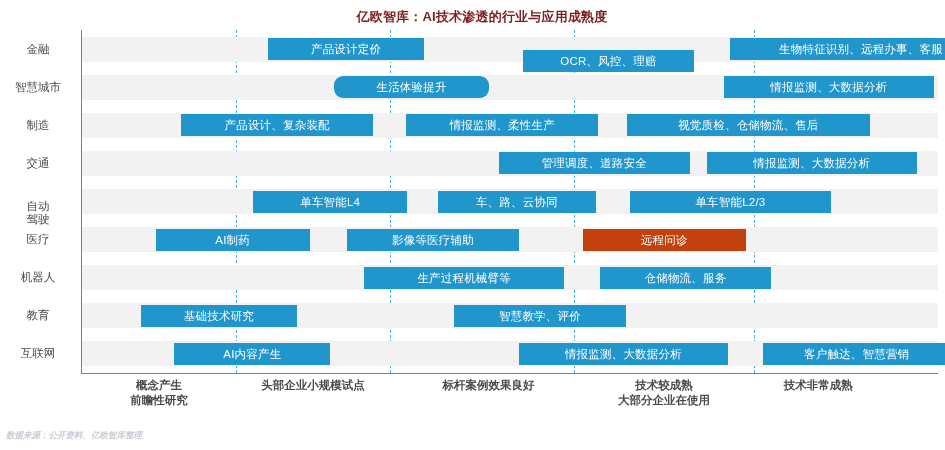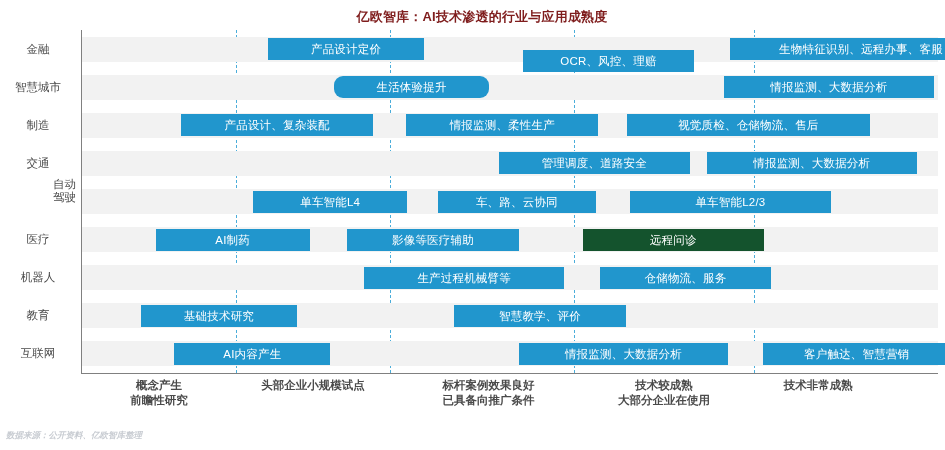--- a/index.html
+++ b/index.html
@@ -120,21 +120,21 @@
       </div>
       <div class="row-label" style="top: 50.6667px;">
         <div>智慧城市</div>
       </div>
       <div class="row-label" style="top: 88.7778px;">
         <div>制造</div>
       </div>
       <div class="row-label" style="top: 126.889px;">
         <div>交通</div>
       </div>
-      <div class="row-label" style="top: 148px; text-align: right;">
+      <div class="row-label" style="top: 170px;">
         <div>自动</div>
         <div>驾驶</div>
       </div>
       <div class="row-label" style="top: 203.111px;">
         <div>医疗</div>
       </div>
       <div class="row-label" style="top: 241.222px;">
         <div>机器人</div>
       </div>
       <div class="row-label" style="top: 279.333px;">
@@ -153,42 +153,41 @@
       <div class="bar" style="left: 181.296px; width: 191.744px; top: 84.2778px; background: rgb(33, 150, 205);">产品设计、复杂装配</div>
       <div class="bar" style="left: 406.424px; width: 191.744px; top: 84.2778px; background: rgb(33, 150, 205);">情报监测、柔性生产</div>
       <div class="bar" style="left: 627.272px; width: 242.248px; top: 84.2778px; background: rgb(33, 150, 205);">视觉质检、仓储物流、售后</div>
       <div class="bar" style="left: 498.872px; width: 190.888px; top: 122.389px; background: rgb(33, 150, 205);">管理调度、道路安全</div>
       <div class="bar" style="left: 706.88px; width: 209.72px; top: 122.389px; background: rgb(33, 150, 205);">情报监测、大数据分析</div>
       <div class="bar" style="left: 253.2px; width: 154.08px; top: 160.5px; background: rgb(33, 150, 205);">单车智能L4</div>
       <div class="bar" style="left: 438.096px; width: 157.504px; top: 160.5px; background: rgb(33, 150, 205);">车、路、云协同</div>
       <div class="bar" style="left: 629.84px; width: 201.16px; top: 160.5px; background: rgb(33, 150, 205);">单车智能L2/3</div>
       <div class="bar" style="left: 155.616px; width: 154.08px; top: 198.611px; background: rgb(33, 150, 205);">AI制药</div>
       <div class="bar" style="left: 347.36px; width: 171.2px; top: 198.611px; background: rgb(33, 150, 205);">影像等医疗辅助</div>
-      <div class="bar" style="left: 582.76px; width: 181px; top: 198.611px; background: #14532d;">远程问诊</div>
+      <div class="bar" style="left: 582.76px; width: 163px; top: 198.611px; background: #c2410c;">远程问诊</div>
       <div class="bar" style="left: 364.48px; width: 199.448px; top: 236.722px; background: rgb(33, 150, 205);">生产过程机械臂等</div>
       <div class="bar" style="left: 599.88px; width: 171.2px; top: 236.722px; background: rgb(33, 150, 205);">仓储物流、服务</div>
       <div class="bar" style="left: 141.064px; width: 155.792px; top: 274.833px; background: rgb(33, 150, 205);">基础技术研究</div>
       <div class="bar" style="left: 454.36px; width: 171.2px; top: 274.833px; background: rgb(33, 150, 205);">智慧教学、评价</div>
       <div class="bar" style="left: 174.448px; width: 155.792px; top: 312.944px; background: rgb(33, 150, 205);">AI内容产生</div>
       <div class="bar" style="left: 518.56px; width: 209.72px; top: 312.944px; background: rgb(33, 150, 205);">情报监测、大数据分析</div>
       <div class="bar" style="left: 762.52px; width: 188.32px; top: 312.944px; background: rgb(33, 150, 205);">客户触达、智慧营销</div>
     </div>
 </div>
 
 <div id="x-labels">
     <div class="x-label" style="left: 69.04px; width: 180px; top: 0px;">
       <div>概念产生</div>
       <div>前瞻性研究</div>
     </div>
     <div class="x-label" style="left: 223.12px; width: 180px; top: 0px;">
       <div>头部企业小规模试点</div>
     </div>
     <div class="x-label" style="left: 398.6px; width: 180px; top: 0px;">
       <div>标杆案例效果良好</div>
-      <div>已具备向推广条件</div>
     </div>
     <div class="x-label" style="left: 574.08px; width: 180px; top: 0px;">
       <div>技术较成熟</div>
       <div>大部分企业在使用</div>
     </div>
     <div class="x-label" style="left: 728.16px; width: 180px; top: 0px;">
       <div>技术非常成熟</div>
     </div>
   </div>
 

